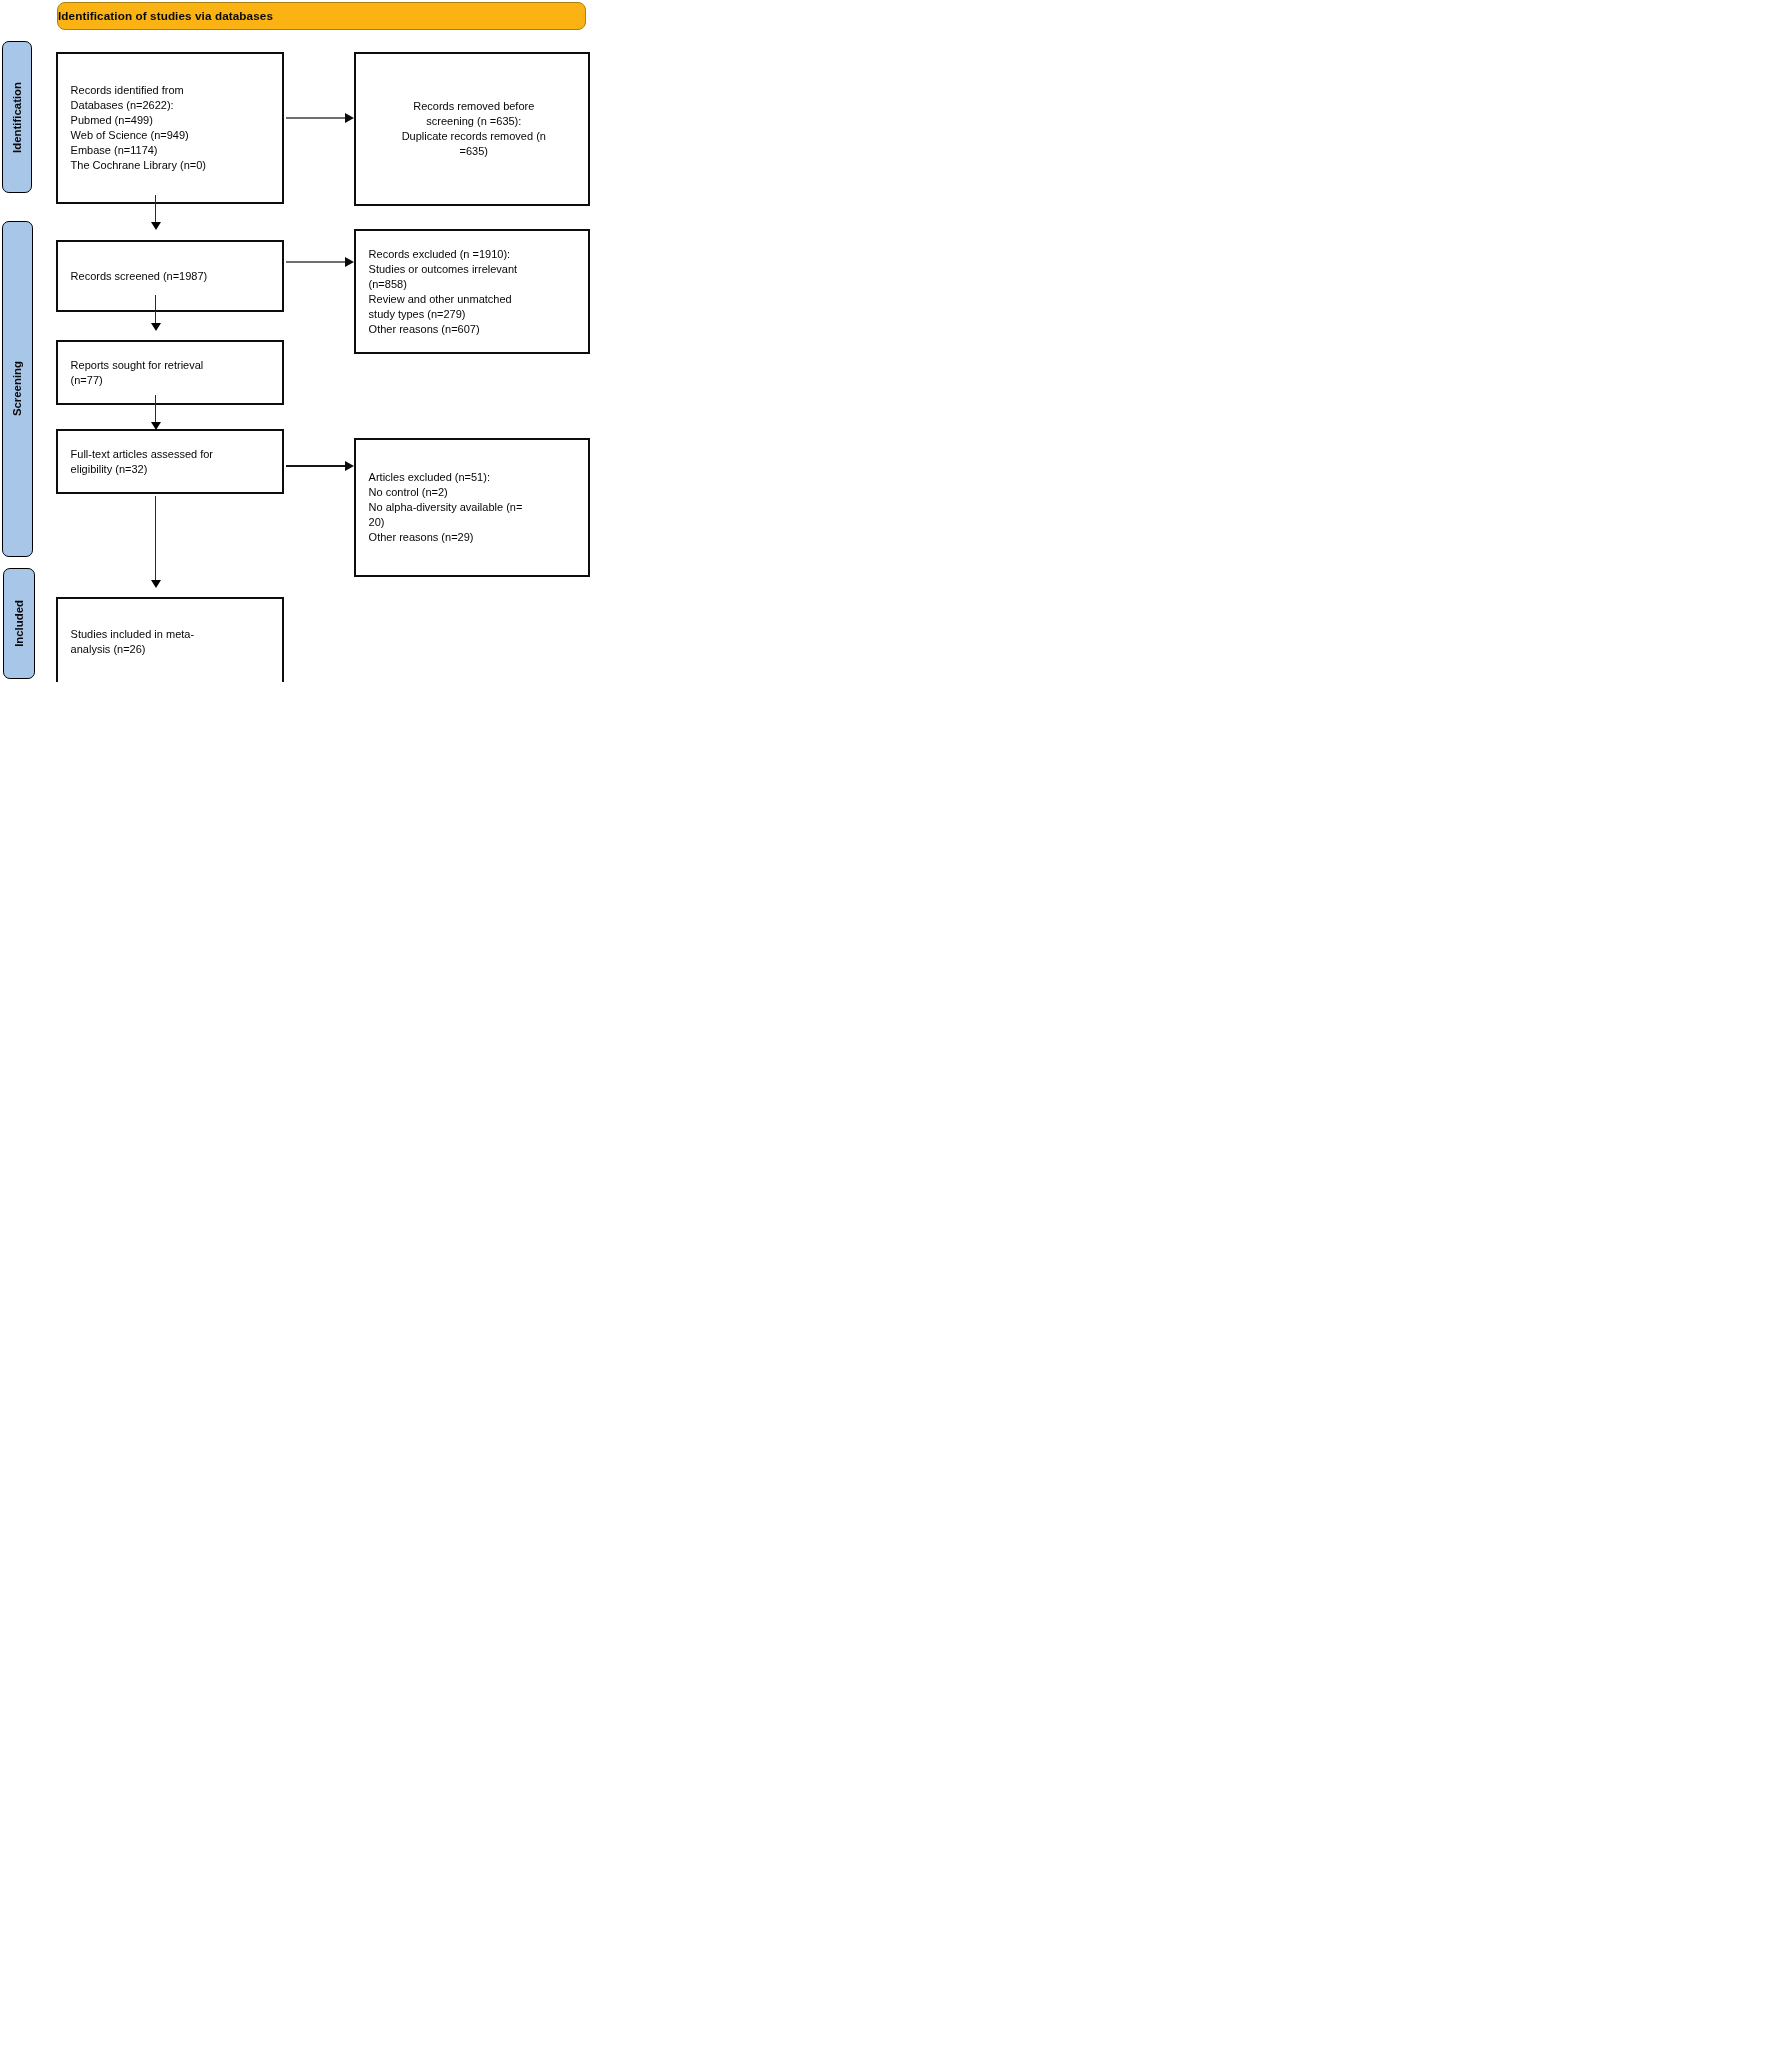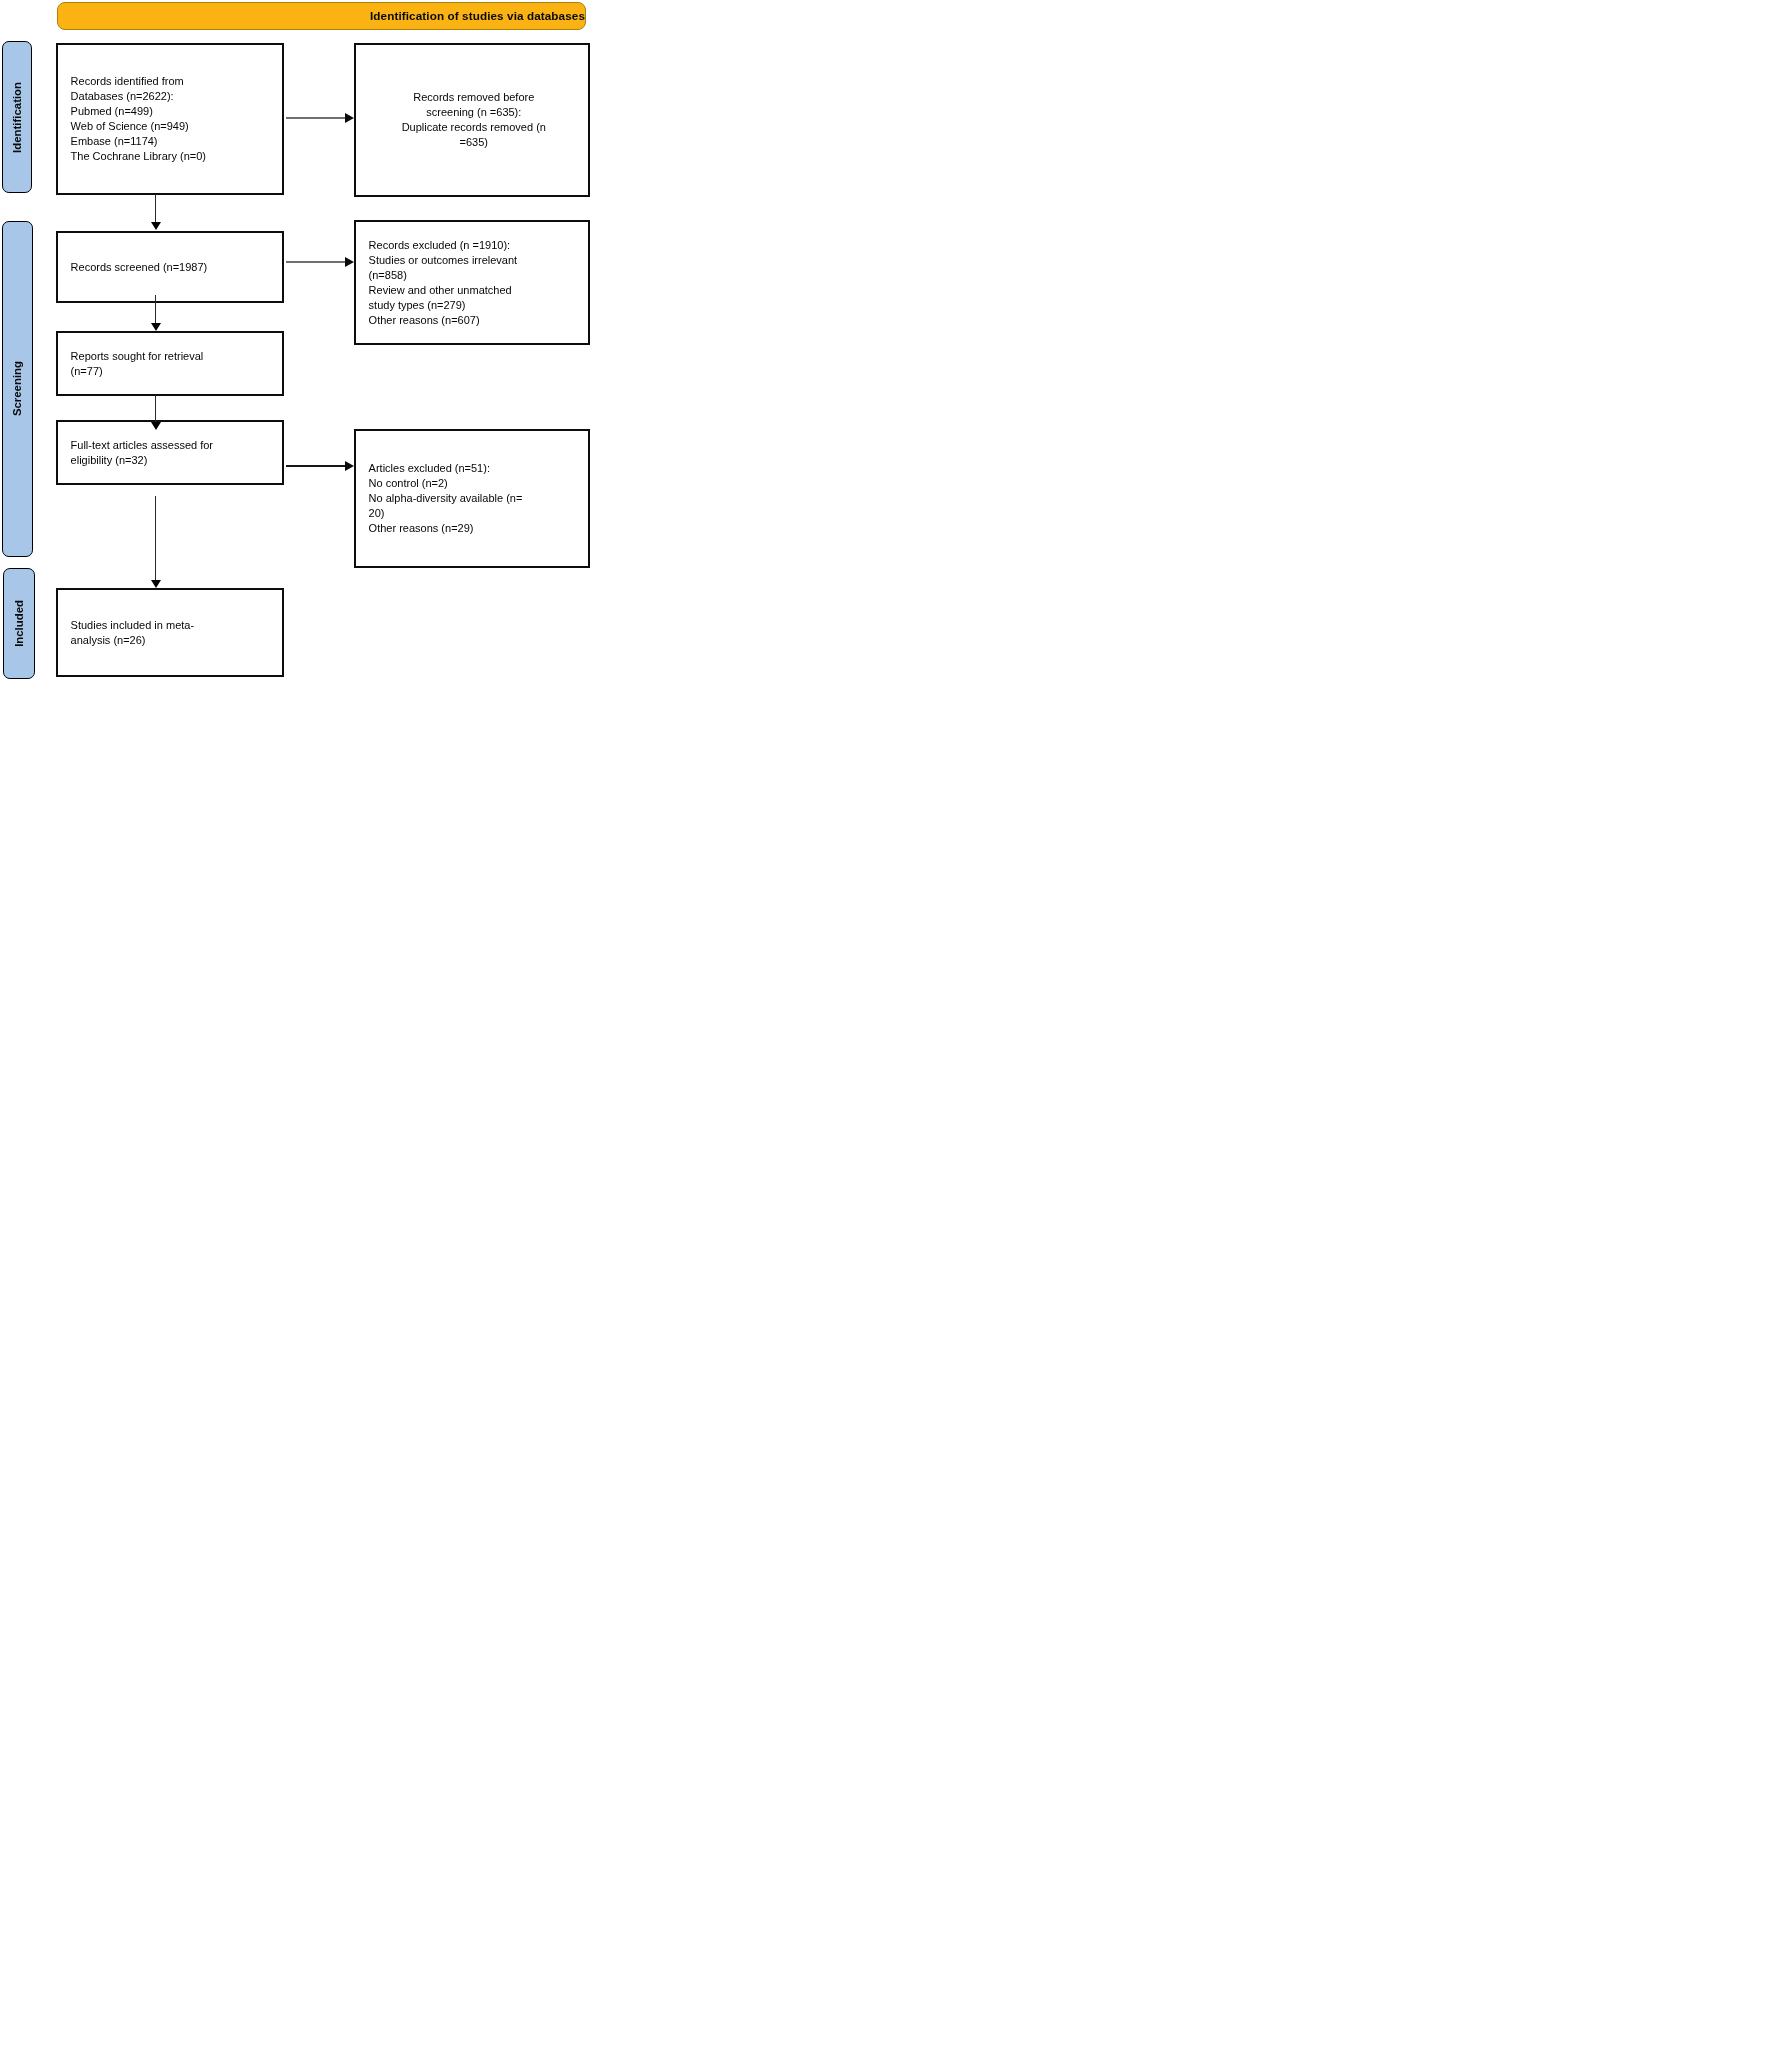--- a/index.html
+++ b/index.html
@@ -16,21 +16,21 @@
     position:relative;
     width:595px;height:682px;
     background:#ffffff;
     overflow:hidden;
   }
   .banner{
     position:absolute;left:57px;top:1.7px;width:529px;height:28.6px;
     background:var(--banner-fill);
     border:1.1px solid var(--banner-border);
     border-radius:8px;
-    display:flex;align-items:center;justify-content:flex-end;
+    display:flex;align-items:center;justify-content:flex-start;
     box-sizing:border-box;
   }
   .banner-text{
     font-size:11.7px;font-weight:bold;color:#0a0a0a;letter-spacing:0.1px;
   }
   .stage{
     position:absolute;
     background:var(--sidebar-fill);
     border:1.7px solid #000;
     border-radius:6.9px;
@@ -46,20 +46,21 @@
     font-size:11.4px;font-weight:bold;color:#0a0a0a;
     white-space:nowrap;
   }
   .fbox{
     position:absolute;
     background:#ffffff;
     border:2.3px solid var(--box-border);
     box-sizing:border-box;
     display:flex;flex-direction:column;justify-content:center;
     padding:3.4px 9px 3.4px 12.6px;
+    margin-top:9px;
   }
   .col1{left:56px;width:228px;}
   .col2{left:354px;width:236px;}
   .box-a{top:43px;height:152px;}
   .box-b{top:231px;height:72px;}
   .box-c{top:331px;height:65px;}
   .box-d{top:420px;height:65px;}
   .box-e{top:588px;height:89px;}
   .box-r1{top:43px;height:154px;align-items:center;}
   .box-r2{top:220px;height:125px;}

